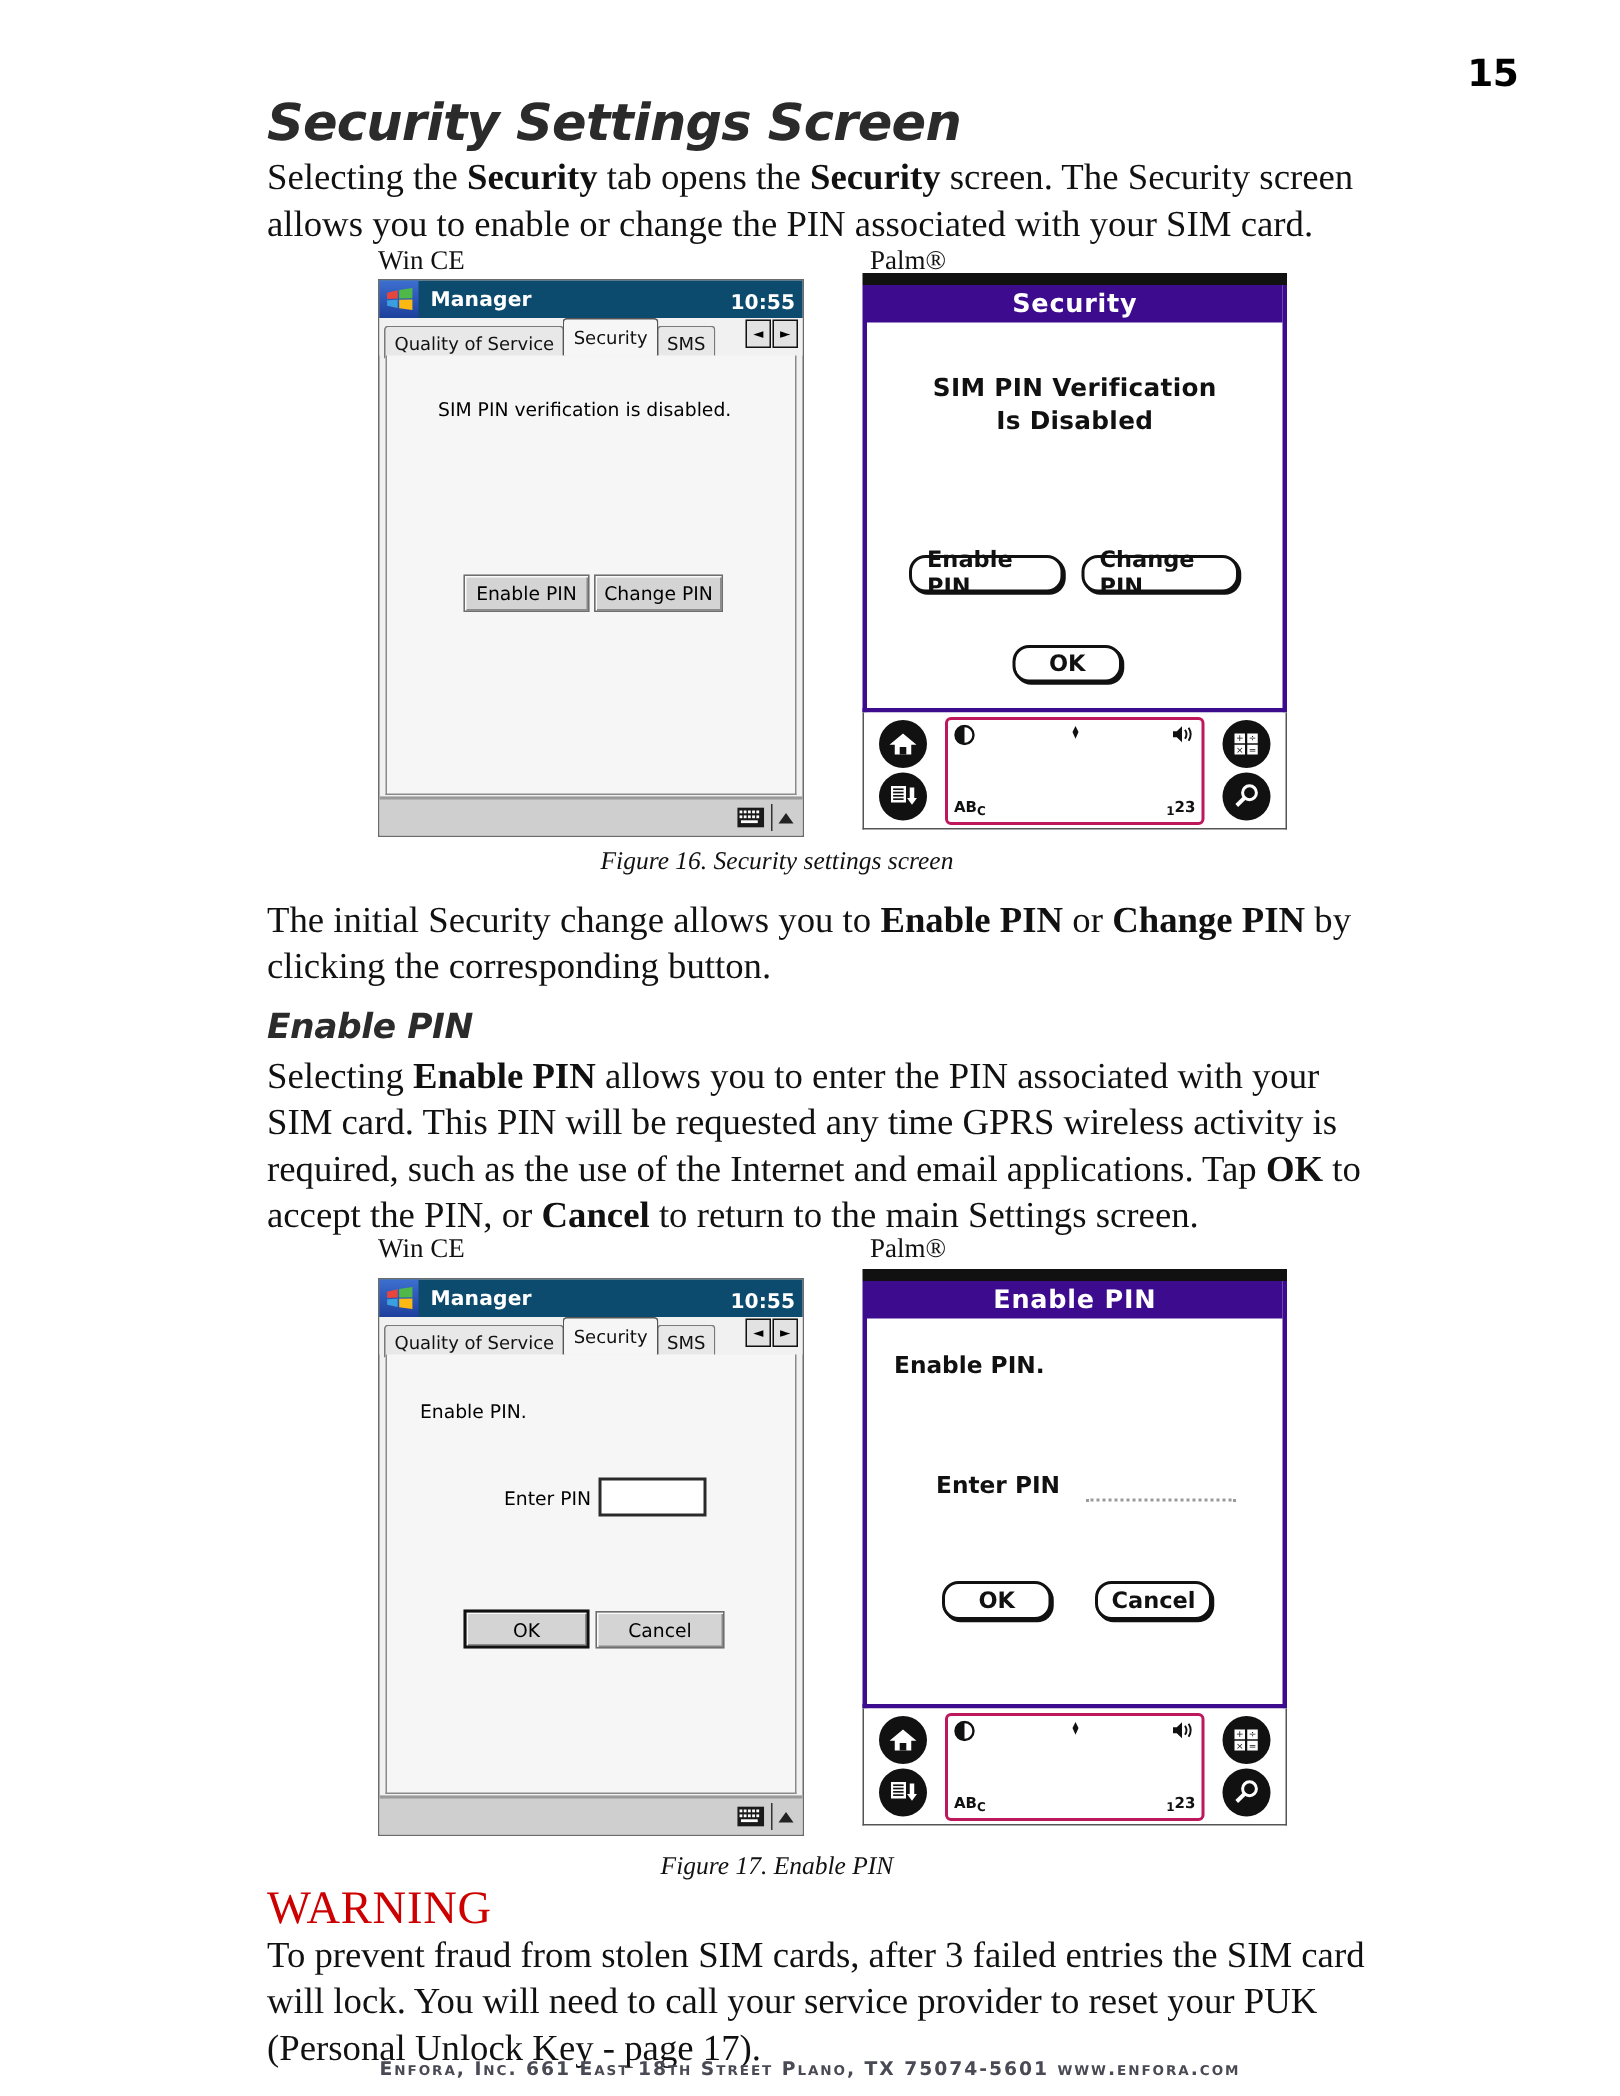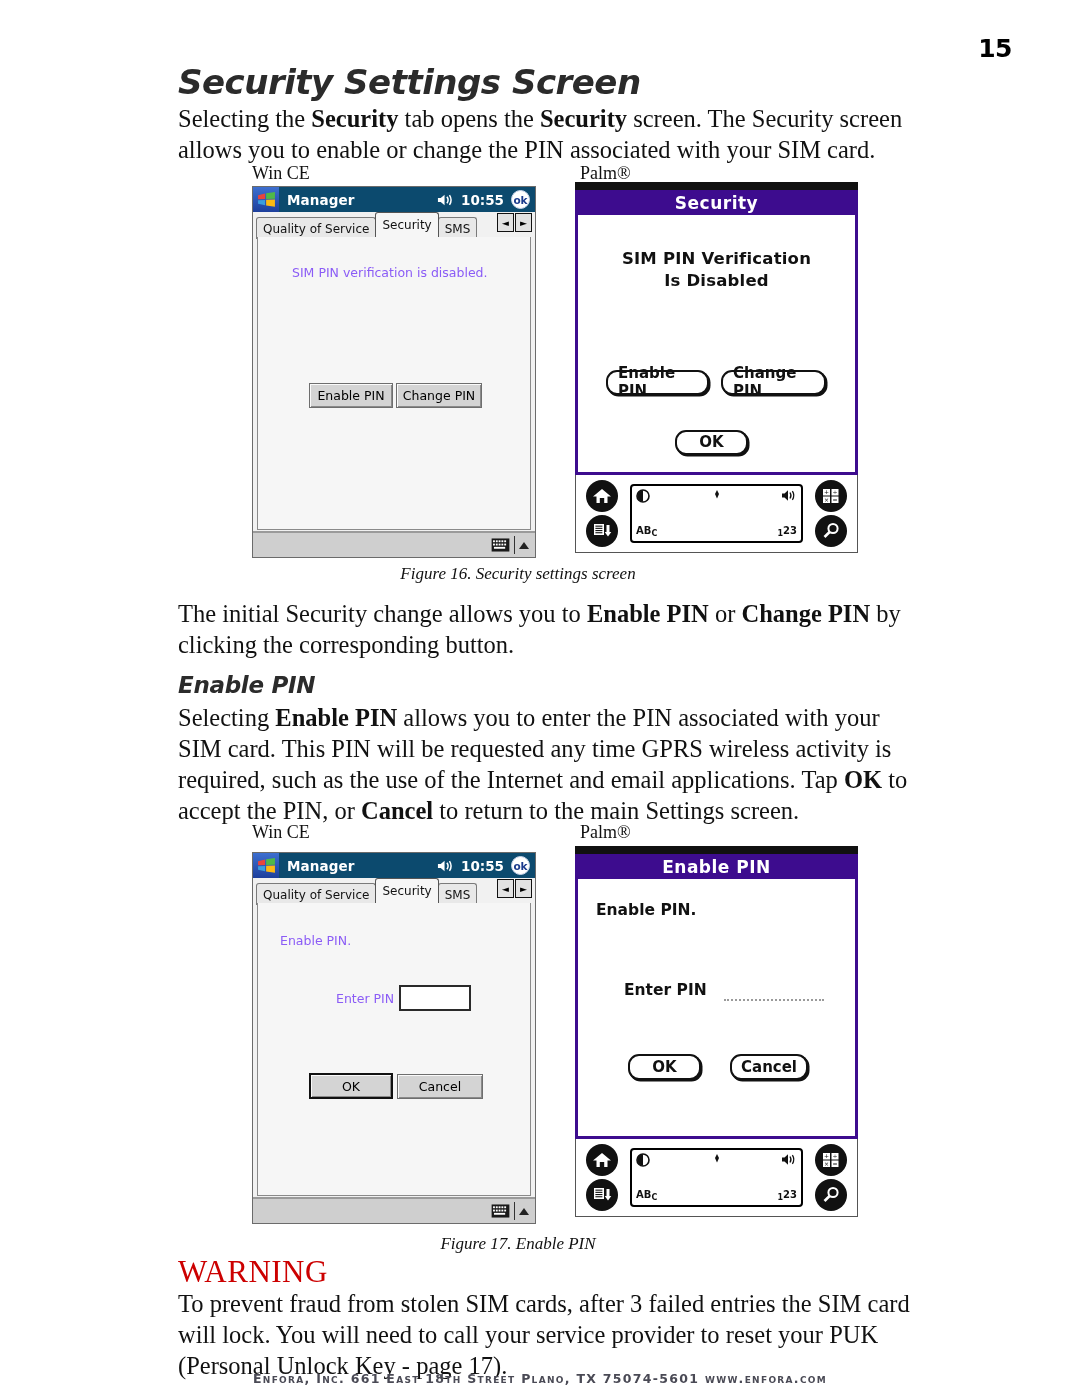--- a/index.html
+++ b/index.html
@@ -94,21 +94,21 @@
     display:flex; align-items:center; justify-content:center;
     flex:0 0 auto;
   }
   .flagicon{ width:19px;height:15px; display:block; }
   .wince-title{
     color:#fff; font-size:13.5px; font-weight:bold;
     margin-left:8px; letter-spacing:0.1px;
   }
   .wince-tbright{
     position:absolute; right:5px; top:0; height:25px;
-    display:flex; align-items:center; gap:7px;
+    display:flex; align-items:center; gap:7px;flex-direction:column;
   }
   .spk{ width:17px;height:14px; display:block;}
   .wince-clock{ color:#fff;font-size:13.5px;font-weight:bold;}
   .okbtn{
     width:19px;height:19px;border-radius:50%;
     background:#fff; color:#1a3a8c;
     font-size:10.5px;font-weight:bold;
     display:flex;align-items:center;justify-content:center;
     border:1.5px solid #c9d4ea;
   }
@@ -142,21 +142,21 @@
     font-size:9px; color:#000;
   }
   .wince-client{
     position:absolute; left:4px; right:4px;
     top:50px; bottom:27px;
     background:#f6f6f6;
     border:1px solid #8a8a8a; border-top:none;
   }
   .ce-text{
     position:absolute;
-    font-size:12.5px; color:#8b5cf6;
+    font-size:12.5px; color:#000000;
   }
   .ce-btn{
     position:absolute;
     background:#d4d4d4;
     border:1px solid #6e6e6e;
     box-shadow: inset 1px 1px 0 #fafafa, inset -1px -1px 0 #8a8a8a;
     font-size:12.5px; color:#000;
     display:flex;align-items:center;justify-content:center;
     font-family:"DejaVu Sans", sans-serif;
   }
@@ -240,22 +240,22 @@
     display:flex;flex-direction:column;
     align-items:center;justify-content:space-around;
     padding:4px 0;
   }
   .silk-circ{
     width:32px;height:32px;border-radius:50%;
     background:#111;
     display:flex;align-items:center;justify-content:center;
   }
   .silk-write{
-    flex:1; height:59px;
-    border:2px solid #000000; border-radius:4px;
+    flex:1; height:72px;
+    border:2px solid #be185d; border-radius:4px;
     position:relative; margin:0 2px;
   }
   .silk-corner{
     position:absolute; font-size:10px; font-weight:bold; color:#111;
   }
   .silk-note{ position:absolute; }
 </style>
 </head>
 <body>
 

